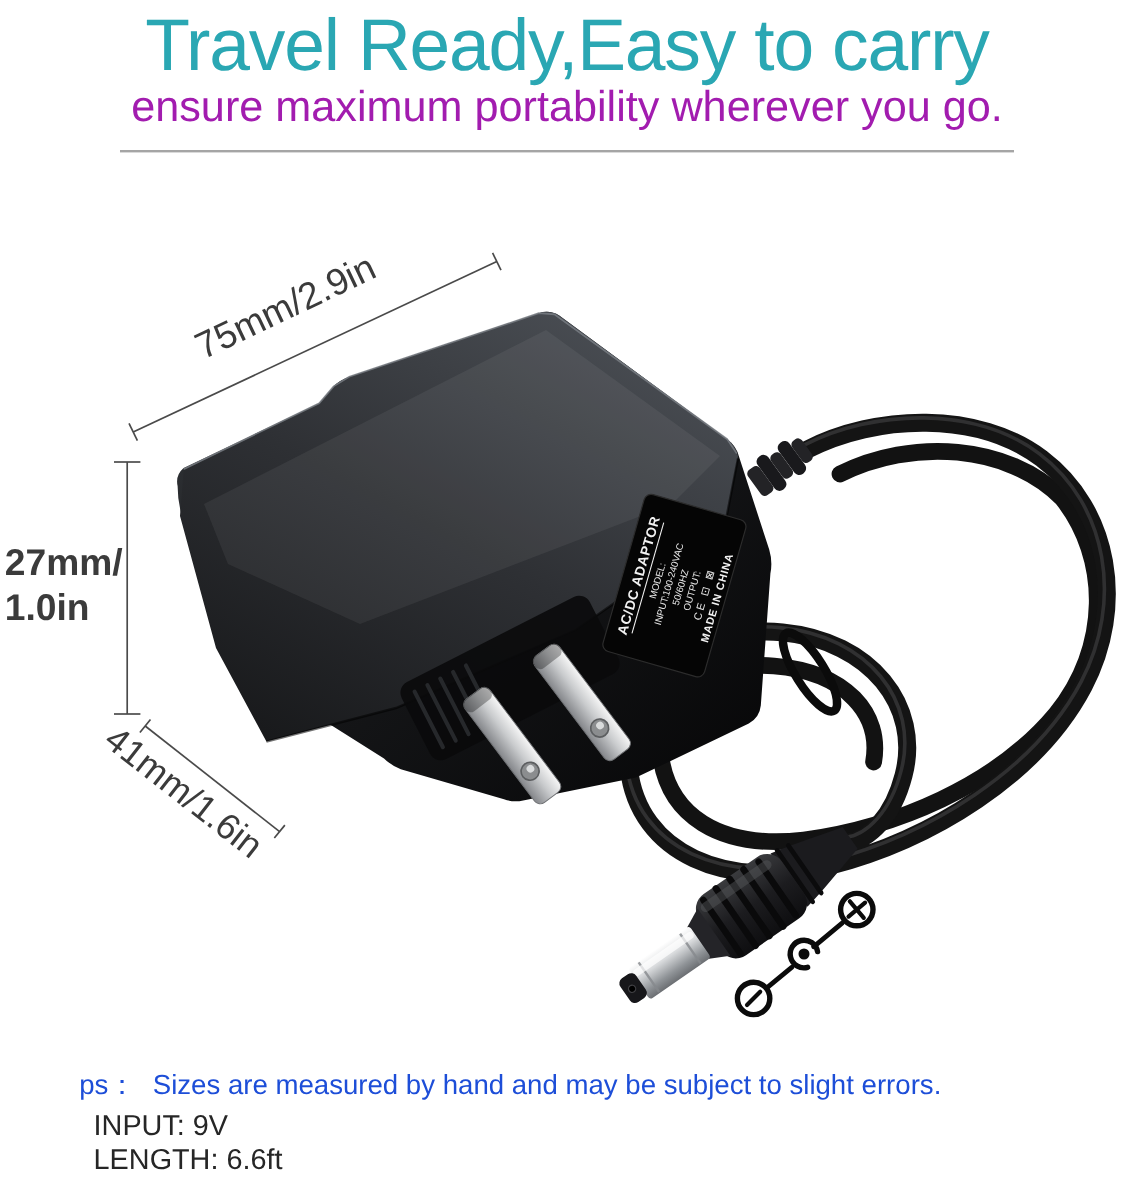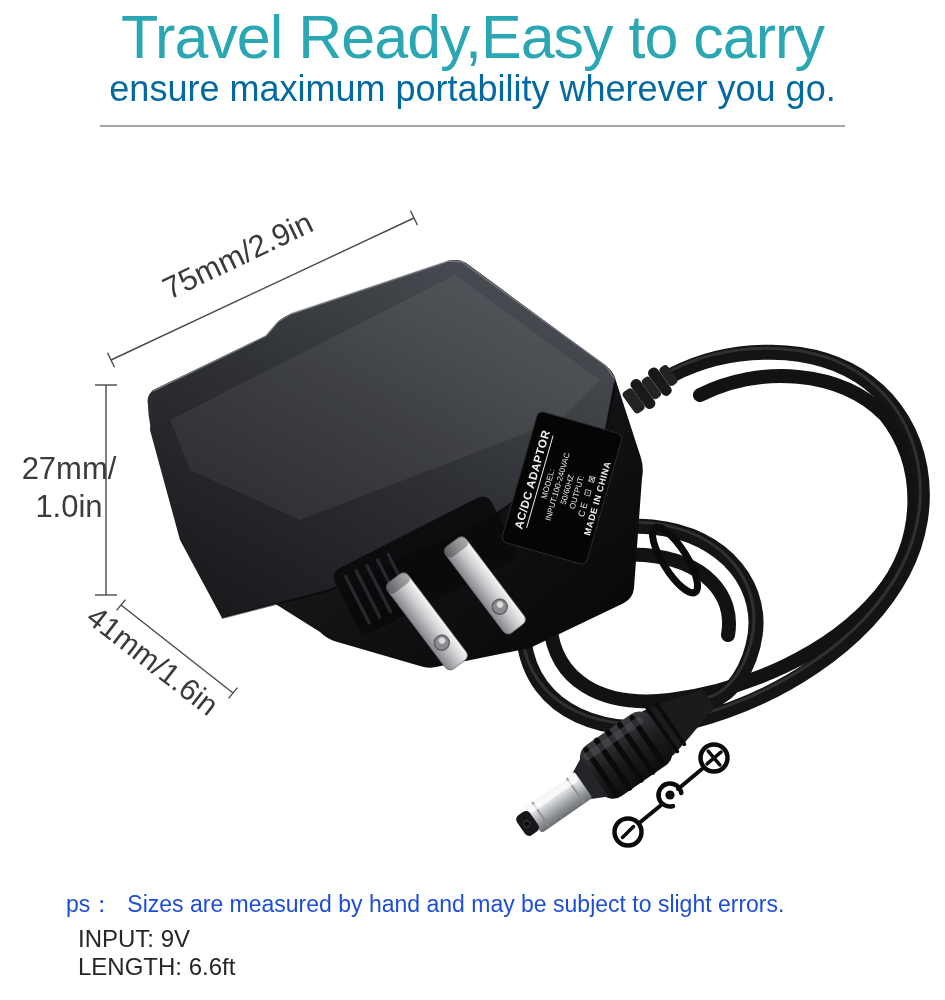--- a/index.html
+++ b/index.html
@@ -6,34 +6,34 @@
   .stage{
     position:relative;width:945px;height:1000px;background:#ffffff;overflow:hidden;
     font-family:"Liberation Sans","DejaVu Sans",sans-serif;
   }
   .title{
     position:absolute;top:2px;left:0;width:945px;text-align:center;
     font-size:61px;font-weight:500;letter-spacing:-1px;color:#2aa7b3;white-space:nowrap;
   }
   .subtitle{
     position:absolute;top:68px;left:0;width:945px;text-align:center;
-    font-size:36px;font-weight:400;color:#0369a1;white-space:nowrap;
+    font-size:36px;font-weight:400;color:#a21caf;white-space:nowrap;
   }
   .divider{
     position:absolute;top:125px;left:100px;width:745px;height:0;
     border-top:2px solid #8f8f8f;opacity:.8;
   }
   .figure{position:absolute;top:0;left:0;width:945px;height:1000px;}
   .dim-label{
     position:absolute;color:#3b3b3b;font-size:31px;font-weight:400;
     text-align:center;white-space:nowrap;
   }
   .dim-width{left:88px;top:238px;width:300px;transform:rotate(-25.5deg);}
   .dim-depth{left:50px;top:644px;width:205px;transform:rotate(38deg);font-size:30px;}
-  .dim-height{left:4px;top:450px;width:130px;text-align:center;line-height:38px;}
+  .dim-height{left:4px;top:450px;width:130px;text-align:left;line-height:38px;font-weight:bold;}
   .note{
     position:absolute;left:66px;top:889px;font-size:23px;color:#1d4ed8;white-space:nowrap;
   }
   .note .pfx{margin-right:14px;}
   .specs{position:absolute;left:78px;top:925px;font-size:24px;color:#262626;line-height:27.5px;}
   .specs div{white-space:nowrap;}
   svg text{font-family:"Liberation Sans","DejaVu Sans",sans-serif;}
 </style>
 </head>
 <body>

